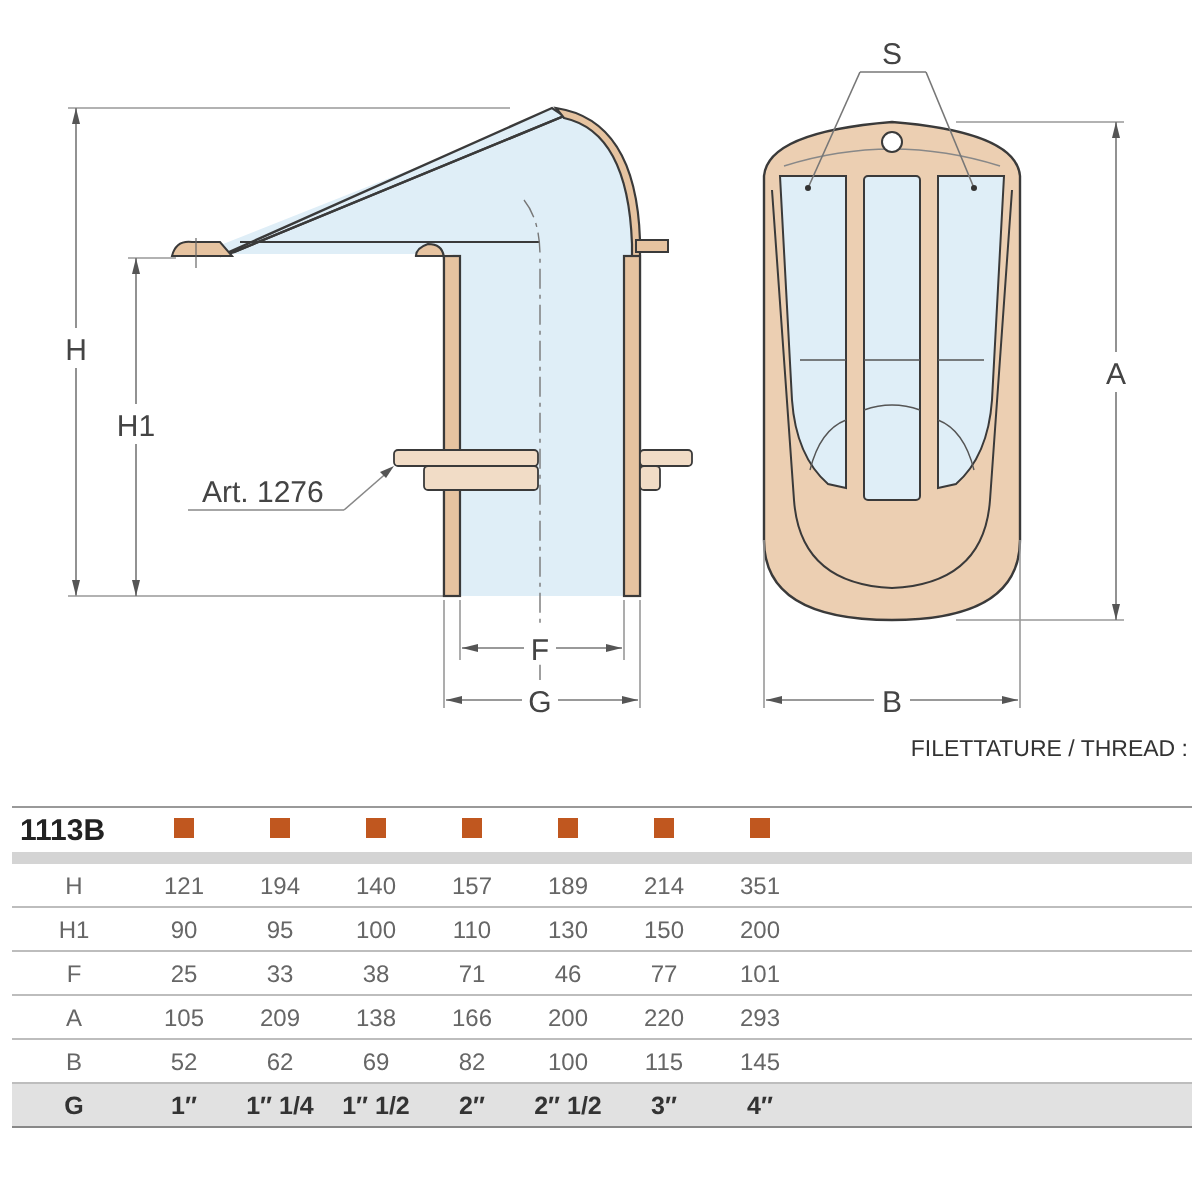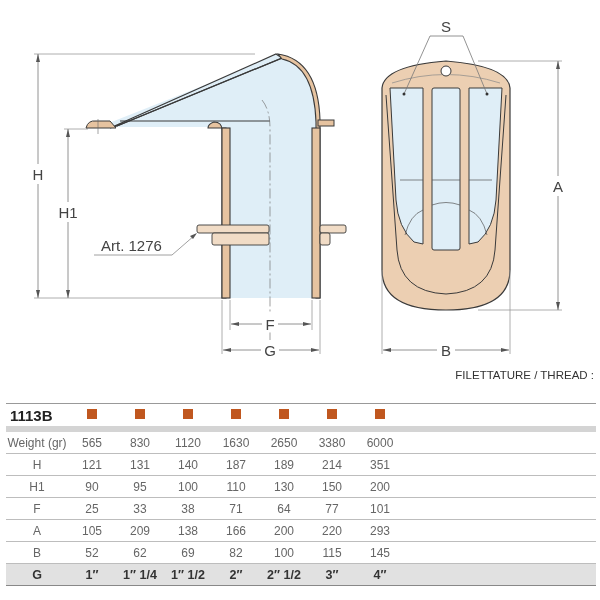--- a/index.html
+++ b/index.html
@@ -155,36 +155,25 @@
     <td class="val"><span class="swatch"></span></td>
     <td class="val"><span class="swatch"></span></td>
     <td class="val"><span class="swatch"></span></td>
     <td></td>
   </tr>
   <tr class="sep">
         <td colspan="9"></td>
       </tr>
 
   <tr>
-    <td class="lbl">Weight (gr)</td>
-    <td class="val">565</td>
-    <td class="val">830</td>
-    <td class="val">1120</td>
-    <td class="val">1630</td>
-    <td class="val">2650</td>
-    <td class="val">3380</td>
-    <td class="val">6000</td>
-    <td></td>
-  </tr>
-  <tr>
     <td class="lbl">H</td>
     <td class="val">121</td>
-    <td class="val">131</td>
+    <td class="val">194</td>
     <td class="val">140</td>
-    <td class="val">187</td>
+    <td class="val">157</td>
     <td class="val">189</td>
     <td class="val">214</td>
     <td class="val">351</td>
     <td></td>
   </tr>
   <tr>
     <td class="lbl">H1</td>
     <td class="val">90</td>
     <td class="val">95</td>
     <td class="val">100</td>
@@ -193,21 +182,21 @@
     <td class="val">150</td>
     <td class="val">200</td>
     <td></td>
   </tr>
   <tr>
     <td class="lbl">F</td>
     <td class="val">25</td>
     <td class="val">33</td>
     <td class="val">38</td>
     <td class="val">71</td>
-    <td class="val">64</td>
+    <td class="val">46</td>
     <td class="val">77</td>
     <td class="val">101</td>
     <td></td>
   </tr>
   <tr>
     <td class="lbl">A</td>
     <td class="val">105</td>
     <td class="val">209</td>
     <td class="val">138</td>
     <td class="val">166</td>

